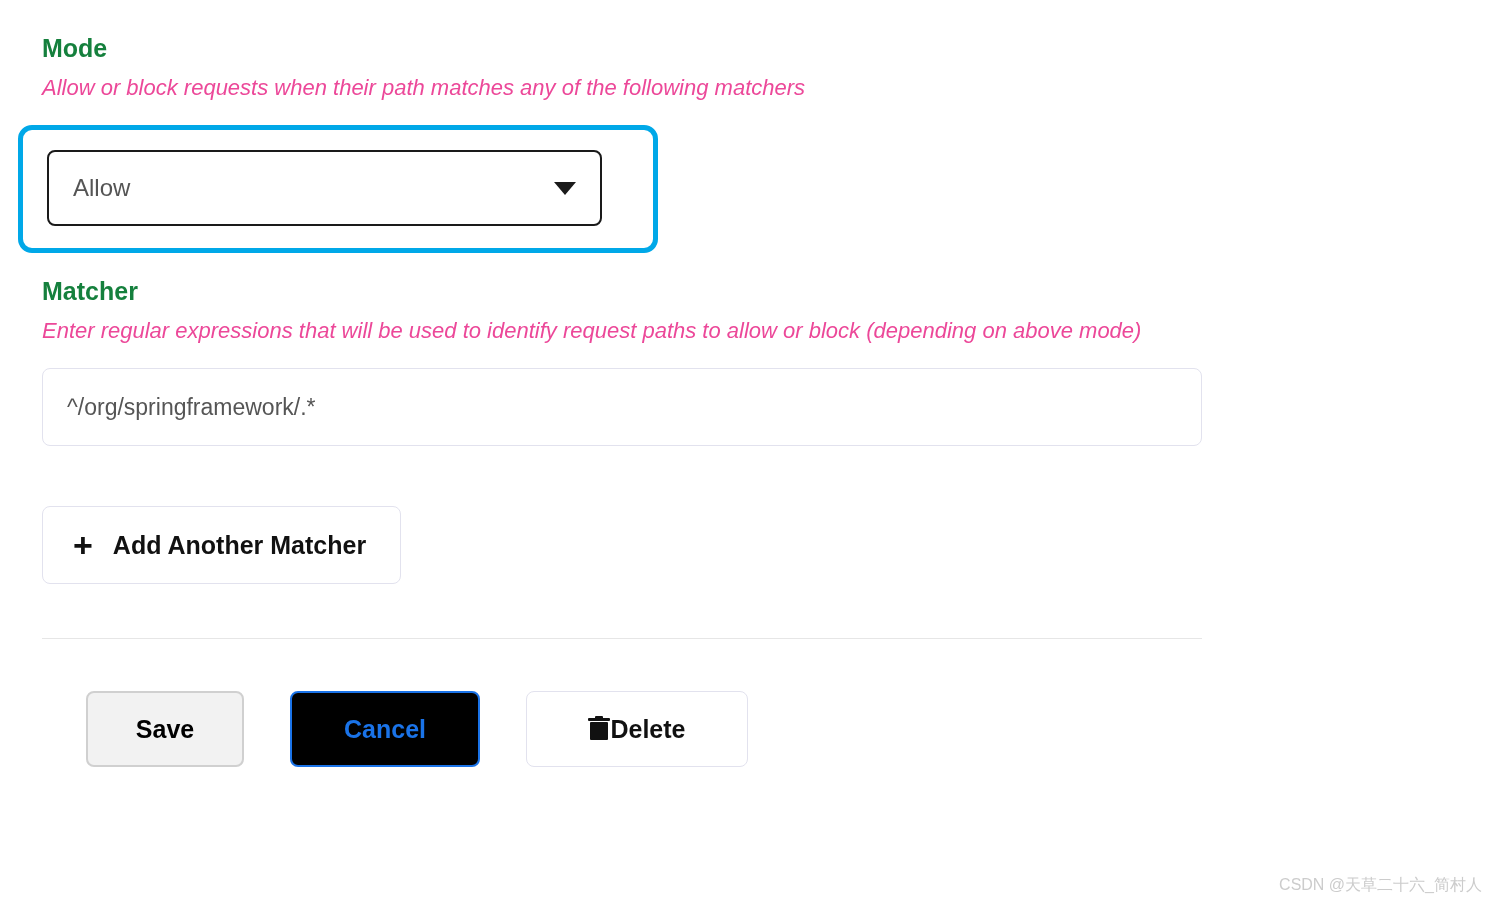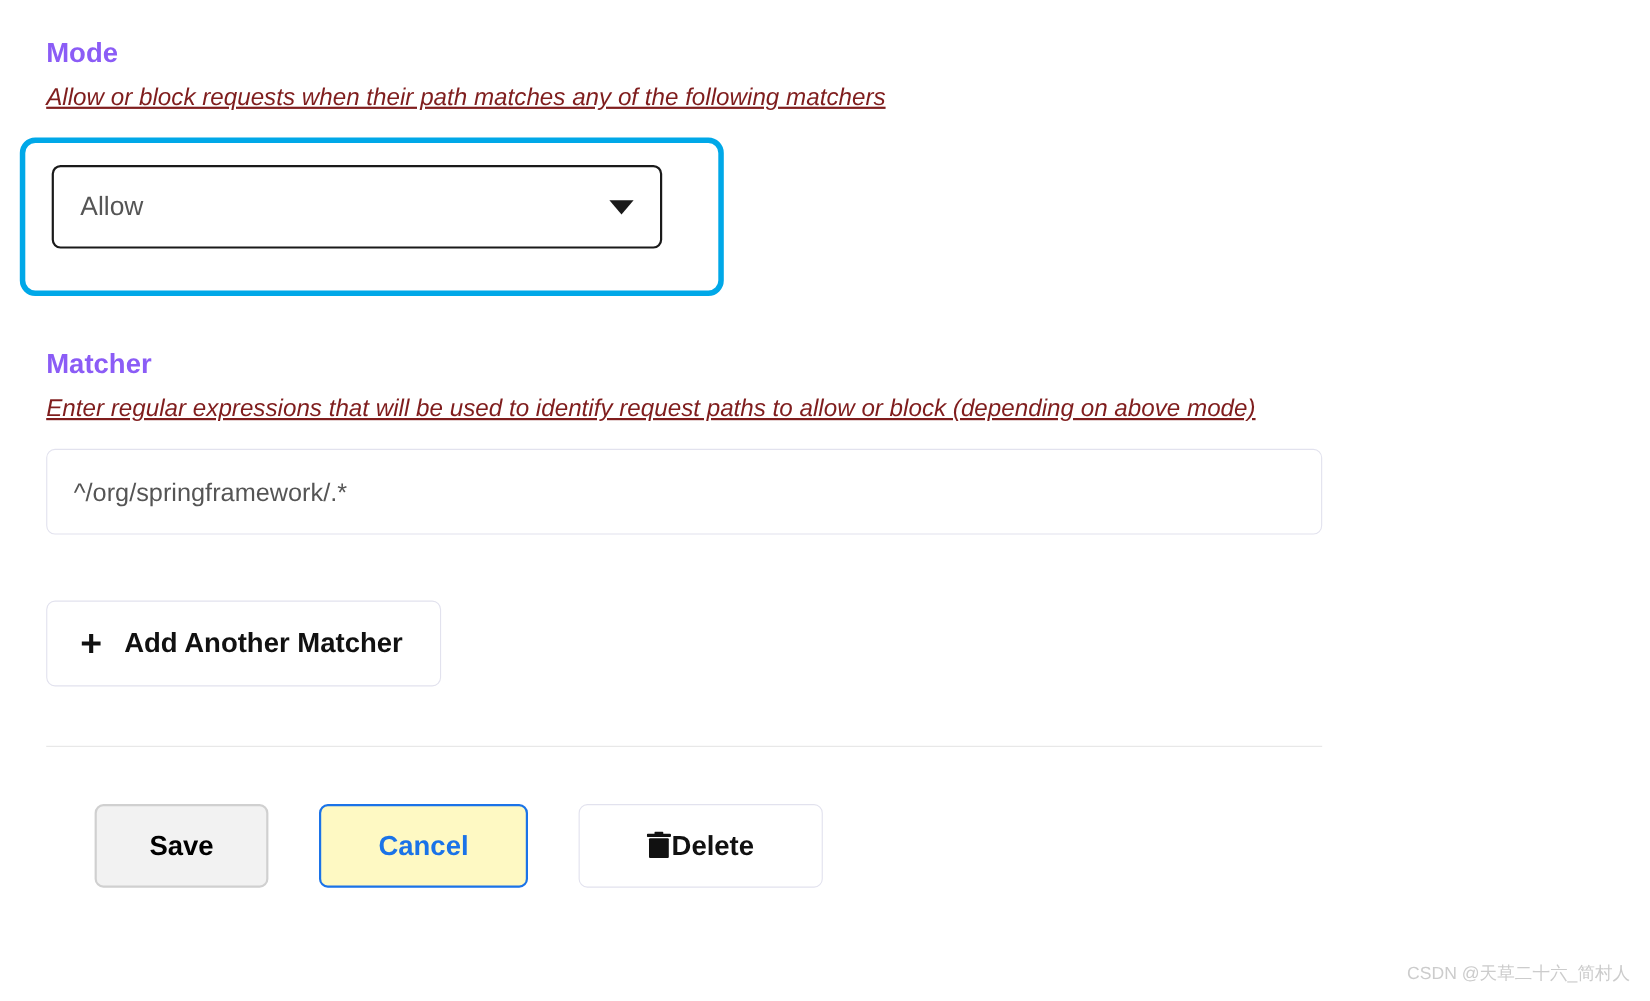--- a/index.html
+++ b/index.html
@@ -5,36 +5,35 @@
     * { box-sizing: border-box; margin: 0; padding: 0; }
     body {
       font-family: -apple-system, BlinkMacSystemFont, "Segoe UI", Helvetica, Arial, sans-serif;
       background: #fff;
       padding: 34px 42px;
       color: #1a1a1a;
     }
     .section-label {
       font-size: 25px;
       font-weight: 700;
-      color: #8b5cf6;
+      color: #15803d;
       margin-bottom: 12px;
     }
     .section-help {
       font-size: 22px;
       font-style: italic;
-      color: #7f1d1d;
+      color: #ec4899;
       margin-bottom: 24px;
-      text-decoration: underline;
     }
     .highlight-box {
       border: 5px solid #00a8e8;
       border-radius: 14px;
-      padding: 20px 24px 38px 24px;
+      padding: 20px 24px 22px 24px;
       width: 640px;
-      margin-bottom: 48px;
+      margin-bottom: 24px;
       margin-left: -24px;
     }
     .select-wrap {
       position: relative;
       width: 555px;
     }
     .select-input {
       width: 100%;
       height: 76px;
       border: 2px solid #1a1a1a;
@@ -116,21 +115,21 @@
       width: 158px;
       border: 2px solid #d0d0d0;
       background: #f2f2f2;
       color: #000000;
       font-weight: 700;
       cursor: not-allowed;
     }
     .btn-cancel {
       width: 190px;
       border: 2px solid #1a73e8;
-      background: #fef9c3;
+      background: #000000;
       color: #1a73e8;
       font-weight: 700;
     }
     .btn-delete {
       width: 222px;
       border: 1.5px solid #e2e2ee;
       background: #fff;
       color: #111;
       gap: 0;
       font-weight: 700;

